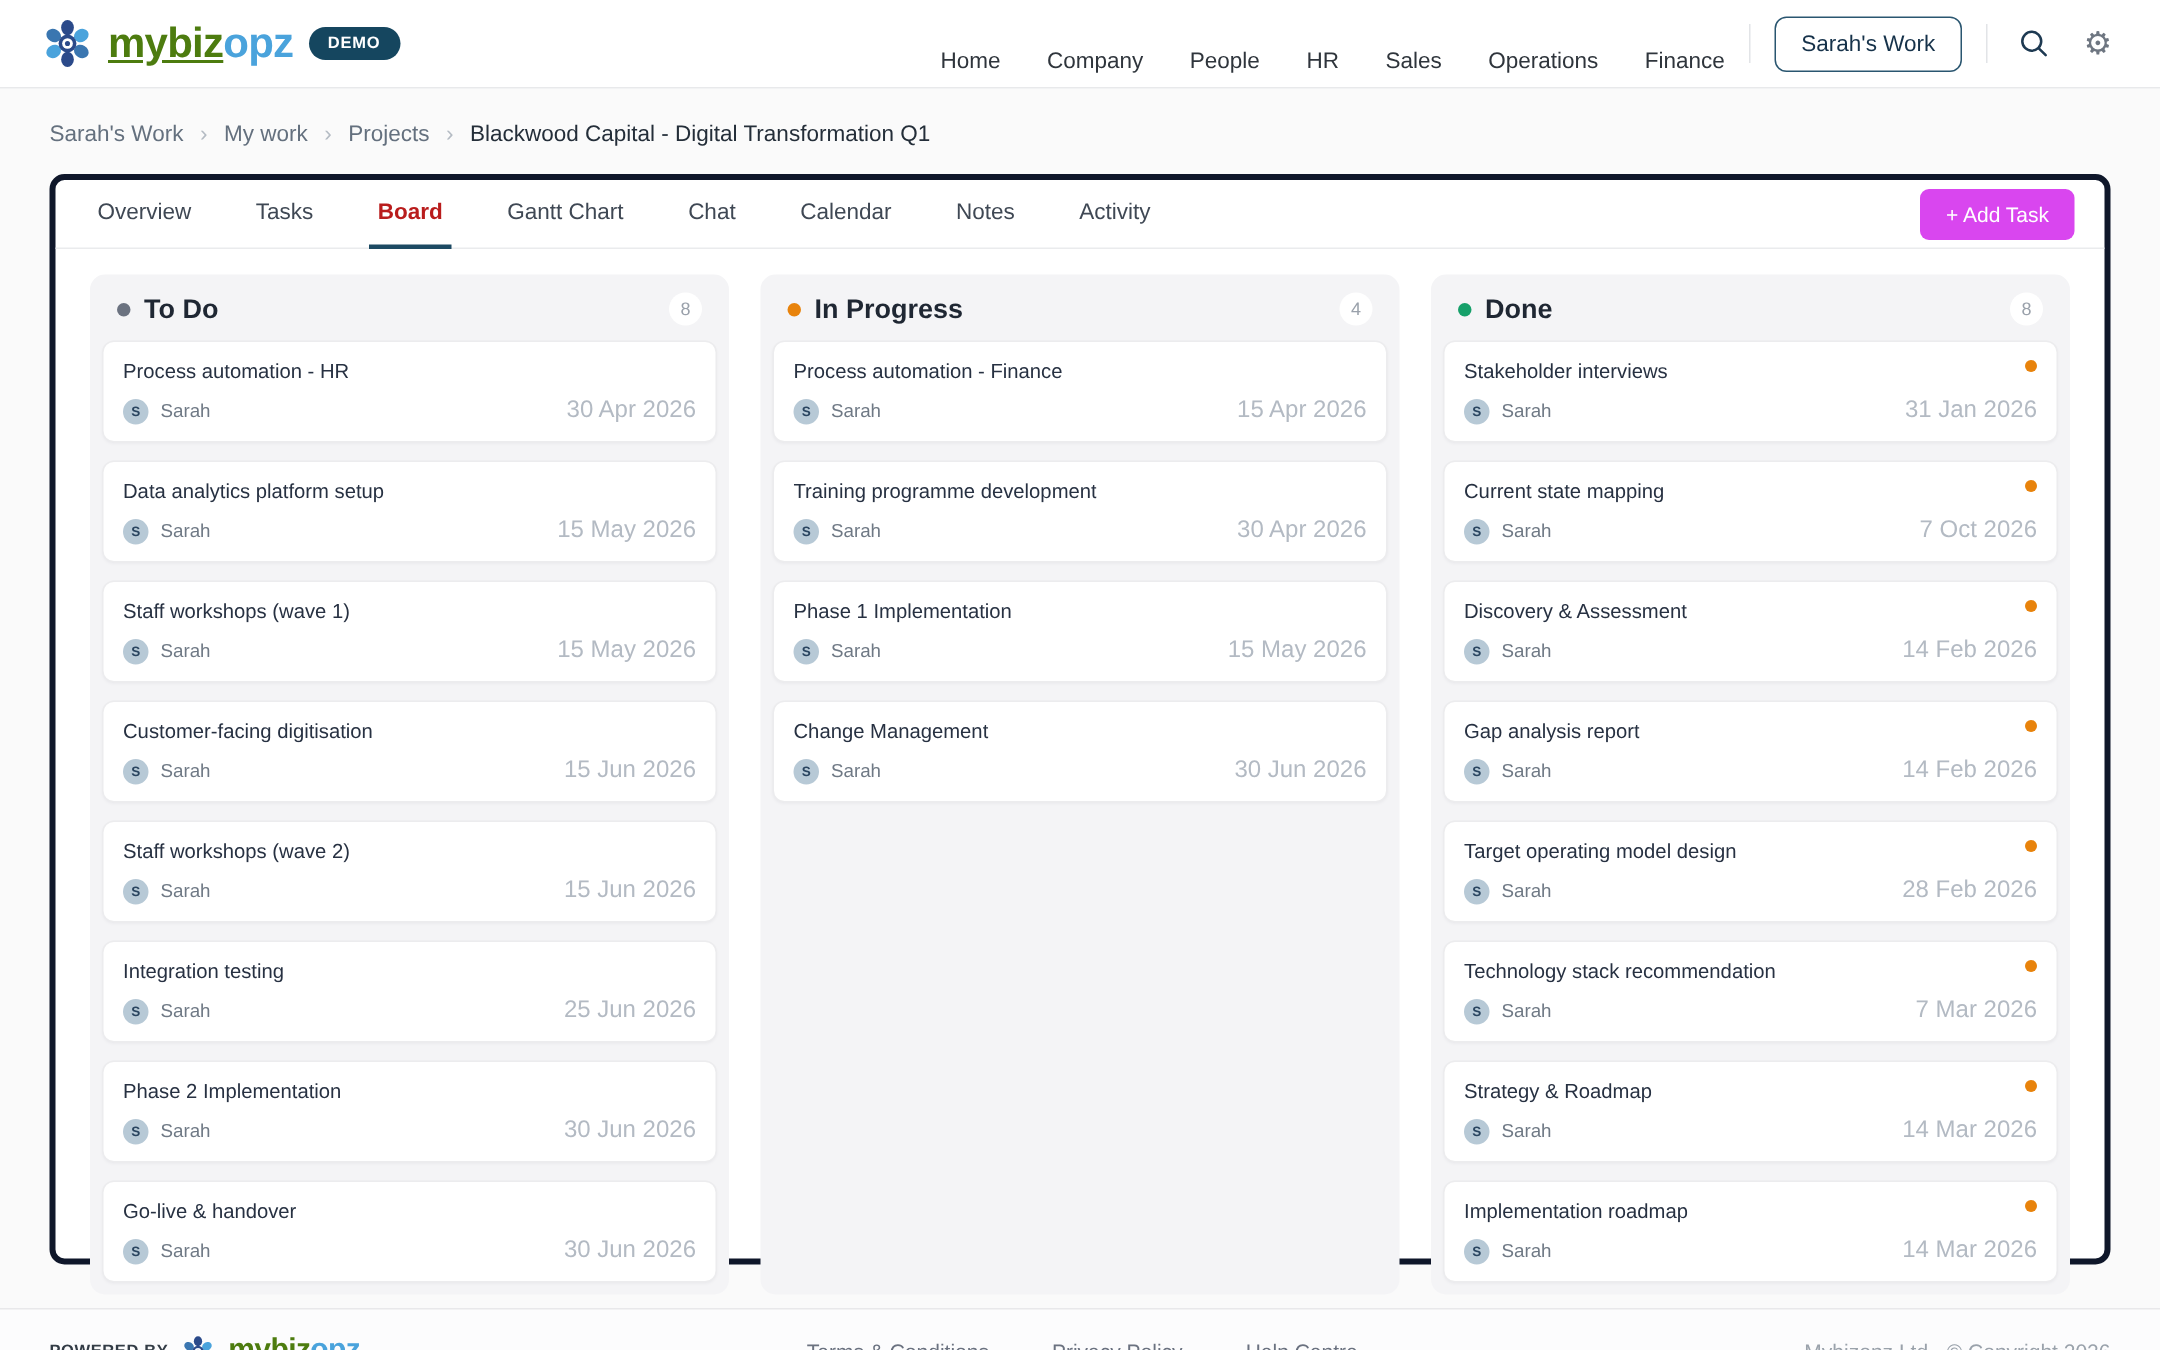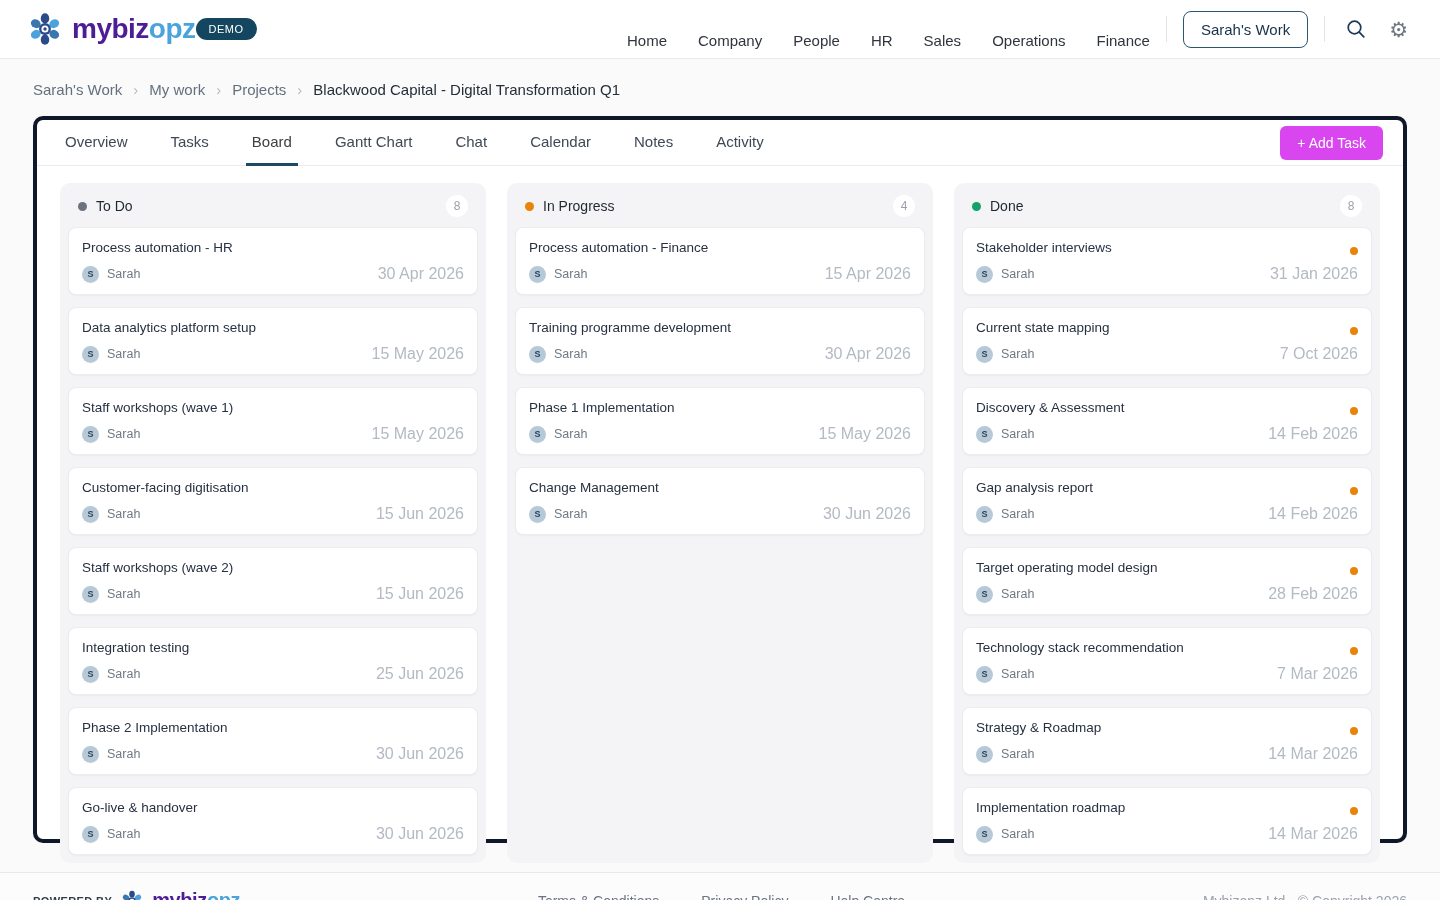--- a/index.html
+++ b/index.html
@@ -4,24 +4,24 @@
 <style>
   * { margin:0; padding:0; box-sizing:border-box; }
   html,body { width:1440px; height:900px; overflow:hidden; background:#fafafa;
     font-family:"Liberation Sans", sans-serif; color:#273142; }
 
   
   .topbar { height:59px; background:#fff; border-bottom:1px solid #e8e9eb;
     display:flex; align-items:center; padding:0 28px; }
   .brand { display:flex; align-items:center; gap:10px; cursor:pointer; }
   .brand-text { font-size:28px; font-weight:bold; letter-spacing:-0.5px; line-height:1; }
-  .brand-primary { color:#4c1d95; }
+  .brand-primary { color:#4d7c0f;text-decoration:underline; }
   .brand-secondary { color:#4aa3dc; }
-  .demo-badge { background:#15465f; color:#fff; font-size:11px; font-weight:normal;
-    letter-spacing:.5px; padding:5px 13px; border-radius:12px; }
+  .demo-badge { background:#15465f; color:#fff; font-size:11px; font-weight:bold;
+    letter-spacing:.5px; padding:5px 13px; border-radius:12px; margin-left:10px; }
   .main-nav { margin-left:auto; display:flex; align-items:center; gap:31px;
     font-size:15px; color:#2f353c; }
   .main-nav .nav-item { cursor:pointer; white-space:nowrap;margin-top:22px; }
   .v-div { width:1px; height:26px; background:#e2e4e7; margin:0 16px; }
   .workspace-btn { border:1px solid #2a5670; border-radius:8px; padding:9px 17px;
     font-size:15px; color:#16324a; background:#fff; cursor:pointer; white-space:nowrap; }
   .icon-btn { background:none; border:none; cursor:pointer; display:flex;
     align-items:center; justify-content:center; padding:4px; }
   .gear-glyph { font-size:21px; color:#6e7681; line-height:1; }
 
@@ -33,41 +33,41 @@
   .crumb-current { color:#242e39;text-align:right; }
 
   
   .panel { margin:0 33px; background:#fff; border:4px solid #0f172a;
     border-radius:10px; height:727px; display:flex; flex-direction:column; }
   .tabs-row { display:flex; align-items:center; border-bottom:1px solid #eaebed;
     padding:0 20px 0 22px; height:46px; flex:none; }
   .tabs { display:flex; gap:31px; height:100%; }
   .tab { font-size:15px; color:#3f4854; display:flex; align-items:center;
     cursor:pointer; border-bottom:3px solid transparent; padding:0 6px; margin-bottom:-1px; }
-  .tab.active { color:#404040; font-weight:normal; border-bottom-color:#1d4a63; }
+  .tab.active { color:#b91c1c; font-weight:bold; border-bottom-color:#1d4a63; }
   .add-task-btn { margin-left:auto; background:#d946ef; color:#fff; border:none;
     border-radius:6px; font-size:14px; padding:9px 17px; cursor:pointer;
     font-family:"Liberation Sans", sans-serif; }
 
   
   .board { flex:1; display:flex; gap:21px; padding:17px 23px 24px; }
   .column { flex:1; background:#f4f4f6; border-radius:10px; padding:0 8px 8px;
     display:flex; flex-direction:column; min-width:0; }
   .col-header { display:flex; align-items:center; gap:9px; padding:12px 10px 10px; }
   .status-dot { width:9px; height:9px; border-radius:50%; flex:none; }
   .dot-gray { background:#6b7280; } .dot-orange { background:#e8830c; }
   .dot-indigo { background:#5c5cd9; } .dot-green { background:#16a06a; }
-  .col-title { font-size:14px; font-weight:normal; color:#1f2733; }
+  .col-title { font-size:18px; font-weight:bold; color:#1f2733; }
   .col-count { margin-left:auto; width:22px; height:22px; background:#fff;
     border-radius:50%; color:#9aa1ab; font-size:12px; display:flex;
     align-items:center; justify-content:center; }
   .cards { display:flex; flex-direction:column; gap:12px; }
   .card { background:#fff; border:1px solid #ececee; border-radius:8px;
     padding:12px 13px 11px; box-shadow:0 1px 2px rgba(20,30,40,.04); cursor:pointer; }
-  .card-top { display:flex; align-items:flex-end; justify-content:space-between;
+  .card-top { display:flex; align-items:flex-start; justify-content:space-between;
     margin-bottom:10px; }
   .card-title { font-size:13.5px; color:#273142; white-space:nowrap;
     overflow:hidden; text-overflow:ellipsis; }
   .flag-dot { width:8px; height:8px; border-radius:50%; background:#e8830c; flex:none; margin-left:8px; }
   .card-meta { display:flex; align-items:center; gap:8px; }
   .avatar { width:17px; height:17px; border-radius:50%; background:#b7c9d6;
     color:#2a4560; font-size:9px; font-weight:bold; display:flex;
     align-items:center; justify-content:center; flex:none; }
   .assignee { font-size:12.5px; color:#6f7985; }
   .due-date { margin-left:auto; font-size:16px; color:#b3bac3; }

